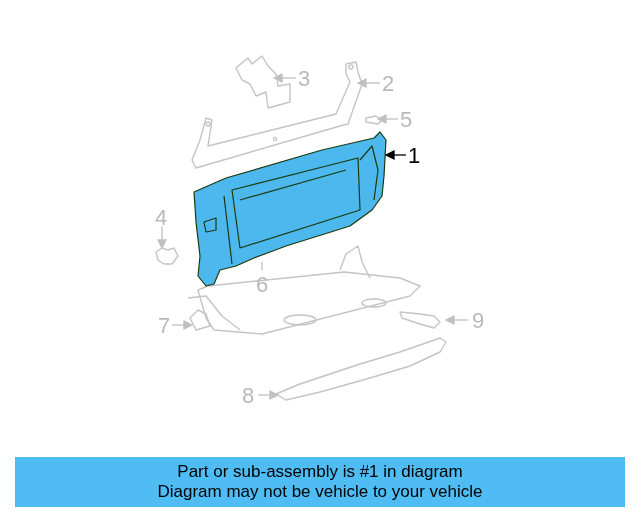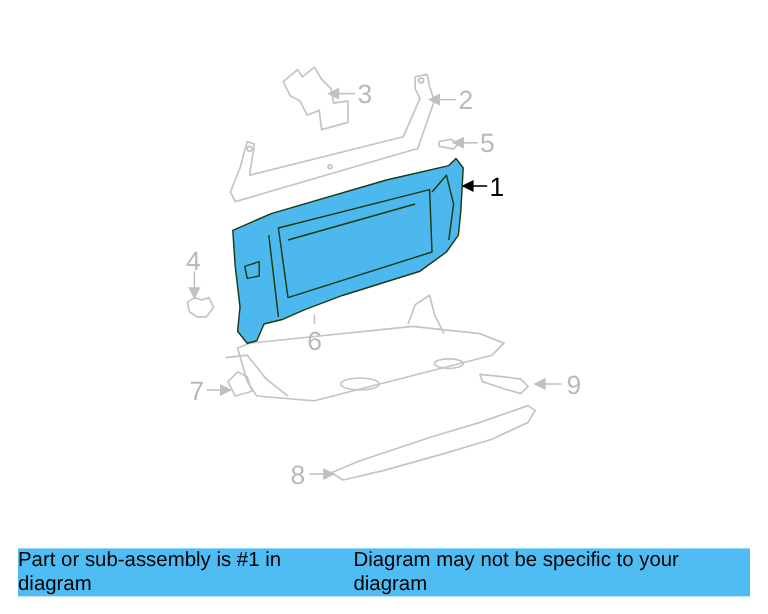--- a/index.html
+++ b/index.html
@@ -1,21 +1,21 @@
 <!DOCTYPE html>
 <html><head>
 <meta charset="utf-8">
 <style>
   html,body{margin:0;padding:0;background:#ffffff;}
   body{width:640px;height:512px;position:relative;overflow:hidden;font-family:"Liberation Sans",sans-serif;}
   #diagram{position:absolute;left:0;top:0;width:640px;height:450px;}
   .callout{font-family:"Liberation Sans",sans-serif;font-size:22px;fill:#b9b9b9;}
   .callout.main{fill:#000000;}
-  #banner{position:absolute;left:15px;top:457px;width:610px;height:40px;background:#4fbdf4;
-    display:flex;flex-direction:row;align-items:flex-end;justify-content:center;}
+  #banner{position:absolute;left:15px;top:457px;width:610px;height:50px;background:#4fbdf4;
+    display:flex;flex-direction:column;align-items:center;justify-content:center;}
   #banner span{display:block;font-size:17px;line-height:20px;color:#000;font-family:"Liberation Sans",sans-serif;}
 </style>
 </head>
 <body>
 
 <svg id="diagram" viewBox="0 0 640 450" xmlns="http://www.w3.org/2000/svg">
   <g fill="none" stroke="#c4c4c4" stroke-width="1.4" stroke-linejoin="round">
 
     <path d="M236 68 L248 58 L252 64 L262 56 L268 66 L276 74 L278 86 L290 84 L290 102 L268 108 L266 92 L256 96 L250 84 L242 80 Z"></path>
 
@@ -75,14 +75,14 @@
   <text class="callout" x="155" y="225">4</text>
   <text class="callout" x="400" y="127">5</text>
   <text class="callout" x="256" y="292">6</text>
   <text class="callout" x="158" y="333">7</text>
   <text class="callout" x="242" y="403">8</text>
   <text class="callout" x="472" y="328">9</text>
 </svg>
 
 <div id="banner">
   <span>Part or sub-assembly is #1 in diagram</span>
-  <span>Diagram may not be specific to your diagram</span>
+  <span>Diagram may not be vehicle to your vehicle</span>
 </div>
 
 </body></html>

